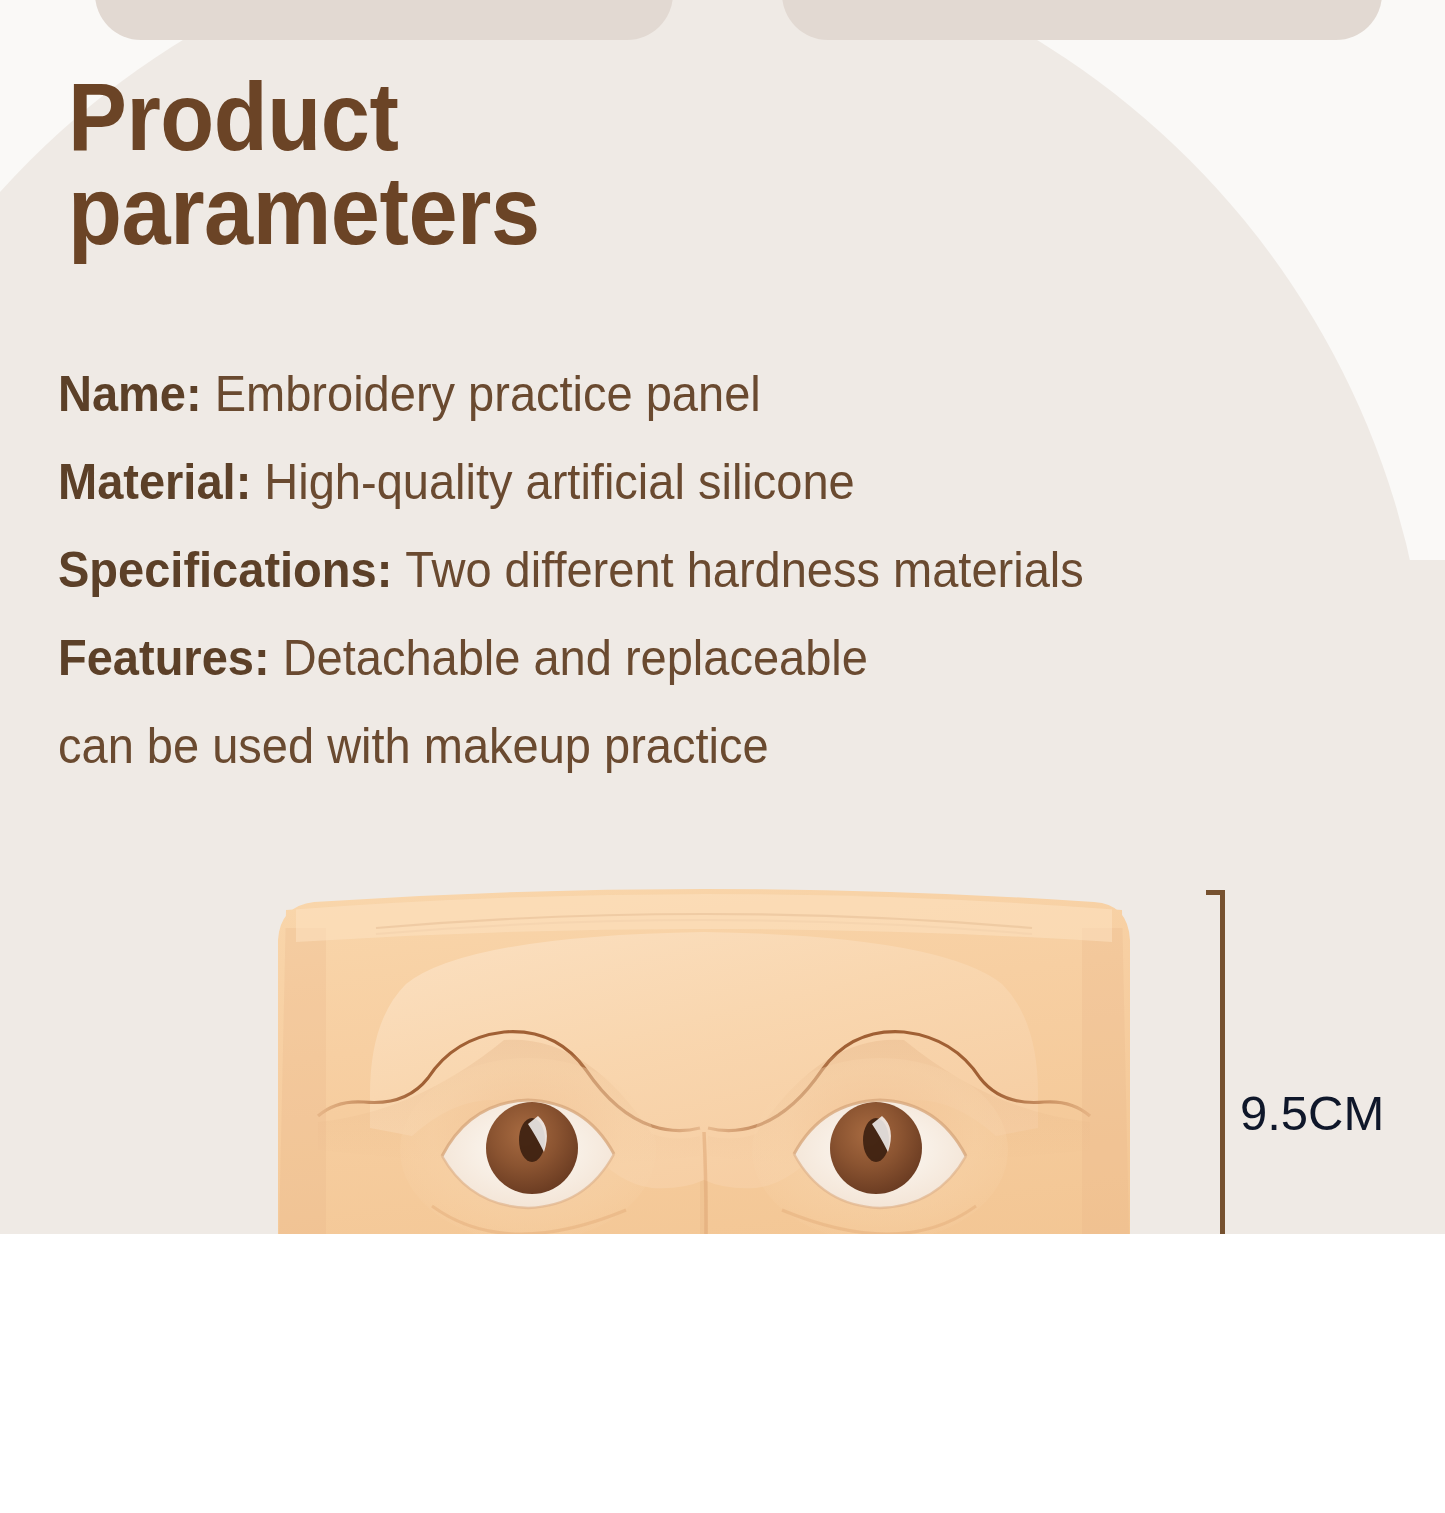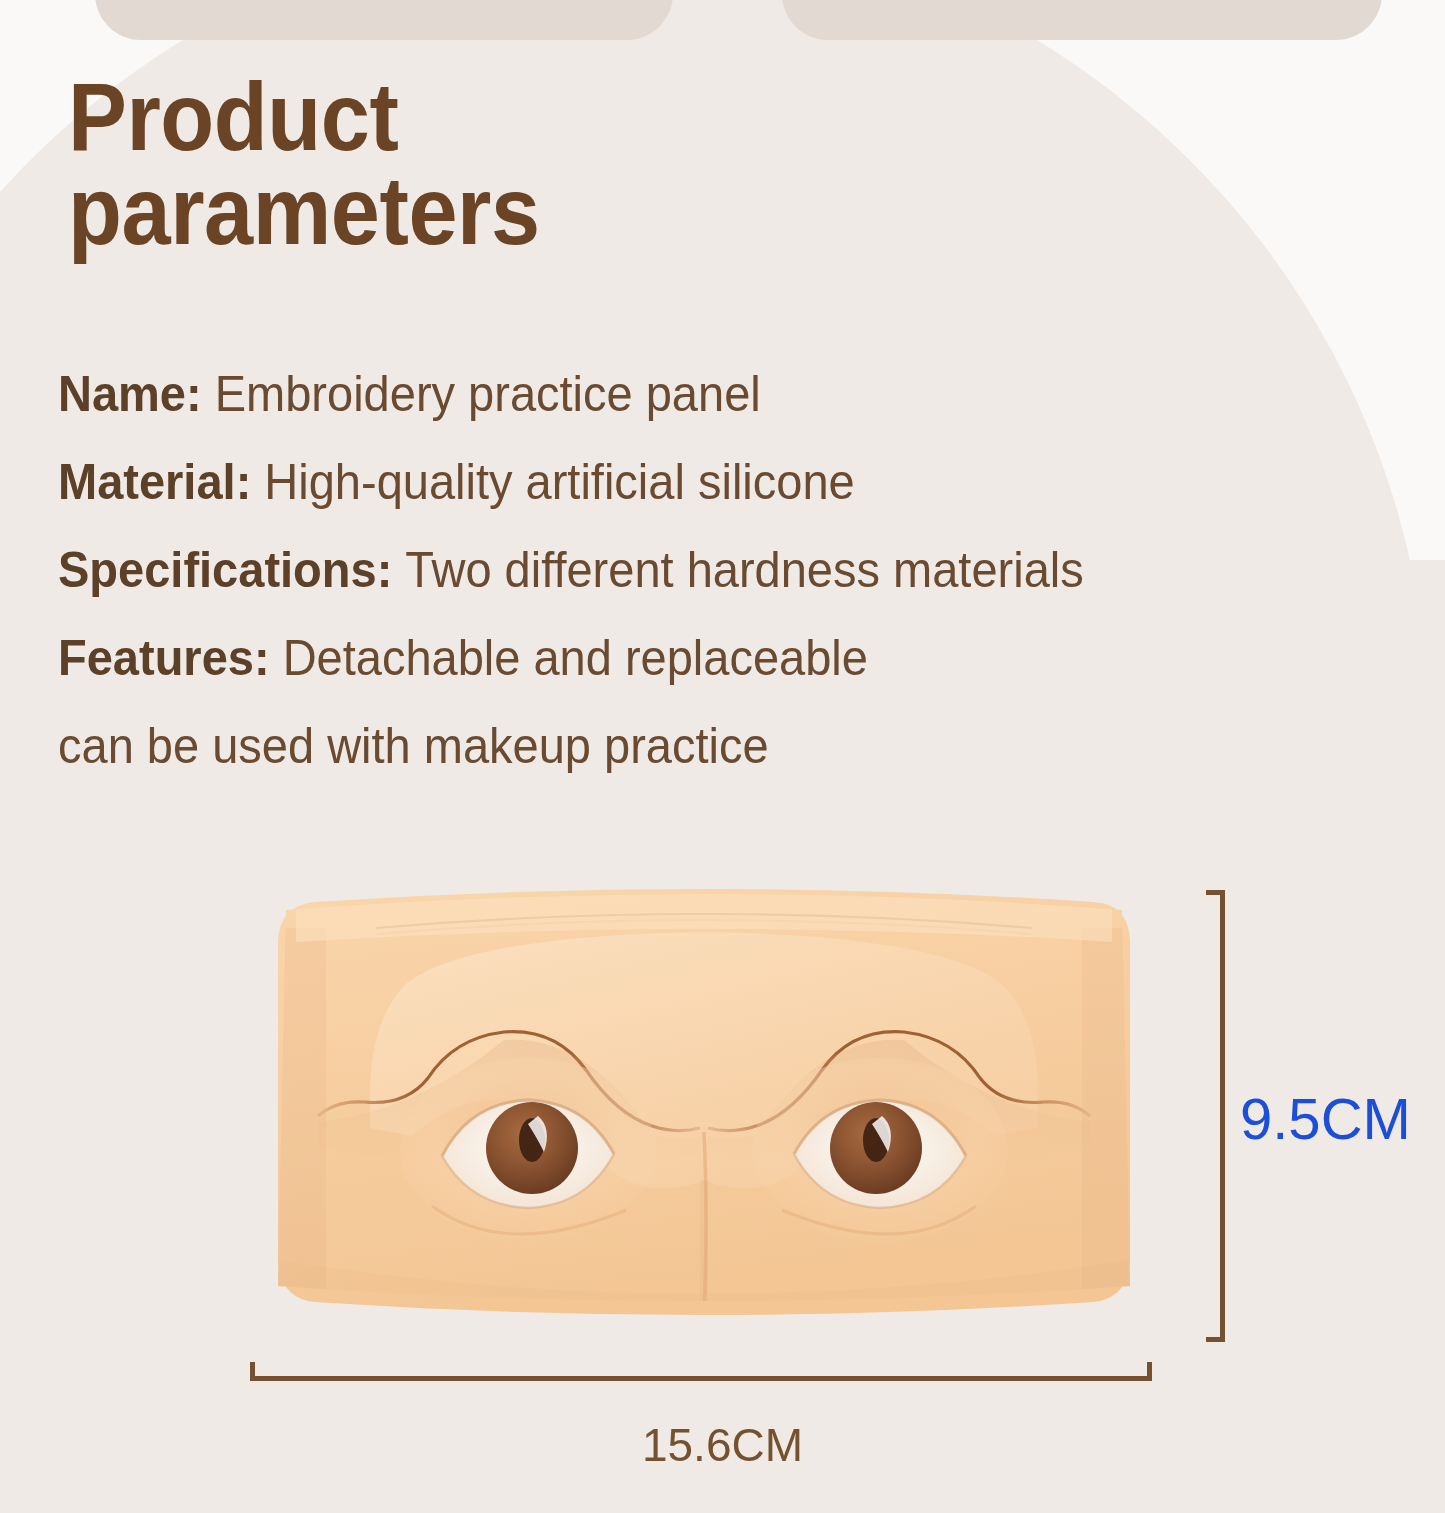--- a/index.html
+++ b/index.html
@@ -7,21 +7,21 @@
     padding: 0;
     background: #ffffff;
   }
   body {
     font-family: "Liberation Sans", sans-serif;
   }
 
   .page {
     position: relative;
     width: 1445px;
-    height: 1513px;
+    height: 1234px;
     overflow: hidden;
     background: #faf9f7;
   }
 
   
   .topcards {
     position: absolute;
     left: 0; top: -120px;
     width: 1445px; height: 160px;
     z-index: 2;
@@ -115,22 +115,22 @@
     position: absolute; left: 14px; top: 0;
     width: 5px; height: 452px; background: #76512f;
   }
   .dim-v .tick { position: absolute; left: 0; width: 19px; height: 5px; background: #76512f; }
   .dim-v .tick.t { top: 0; }
   .dim-v .tick.b { bottom: 0; }
   .dim-v-label {
     position: absolute;
     left: 1240px;
     top: 1085px;
-    color: #1d4ed8;
-    font-size: 58px;
+    color: #0f172a;
+    font-size: 49px;
     font-family: "Liberation Sans", sans-serif;
     z-index: 5;
     white-space: nowrap;
   }
 
   .dim-h {
     position: absolute;
     left: 250px;
     top: 1362px;
     width: 902px;

